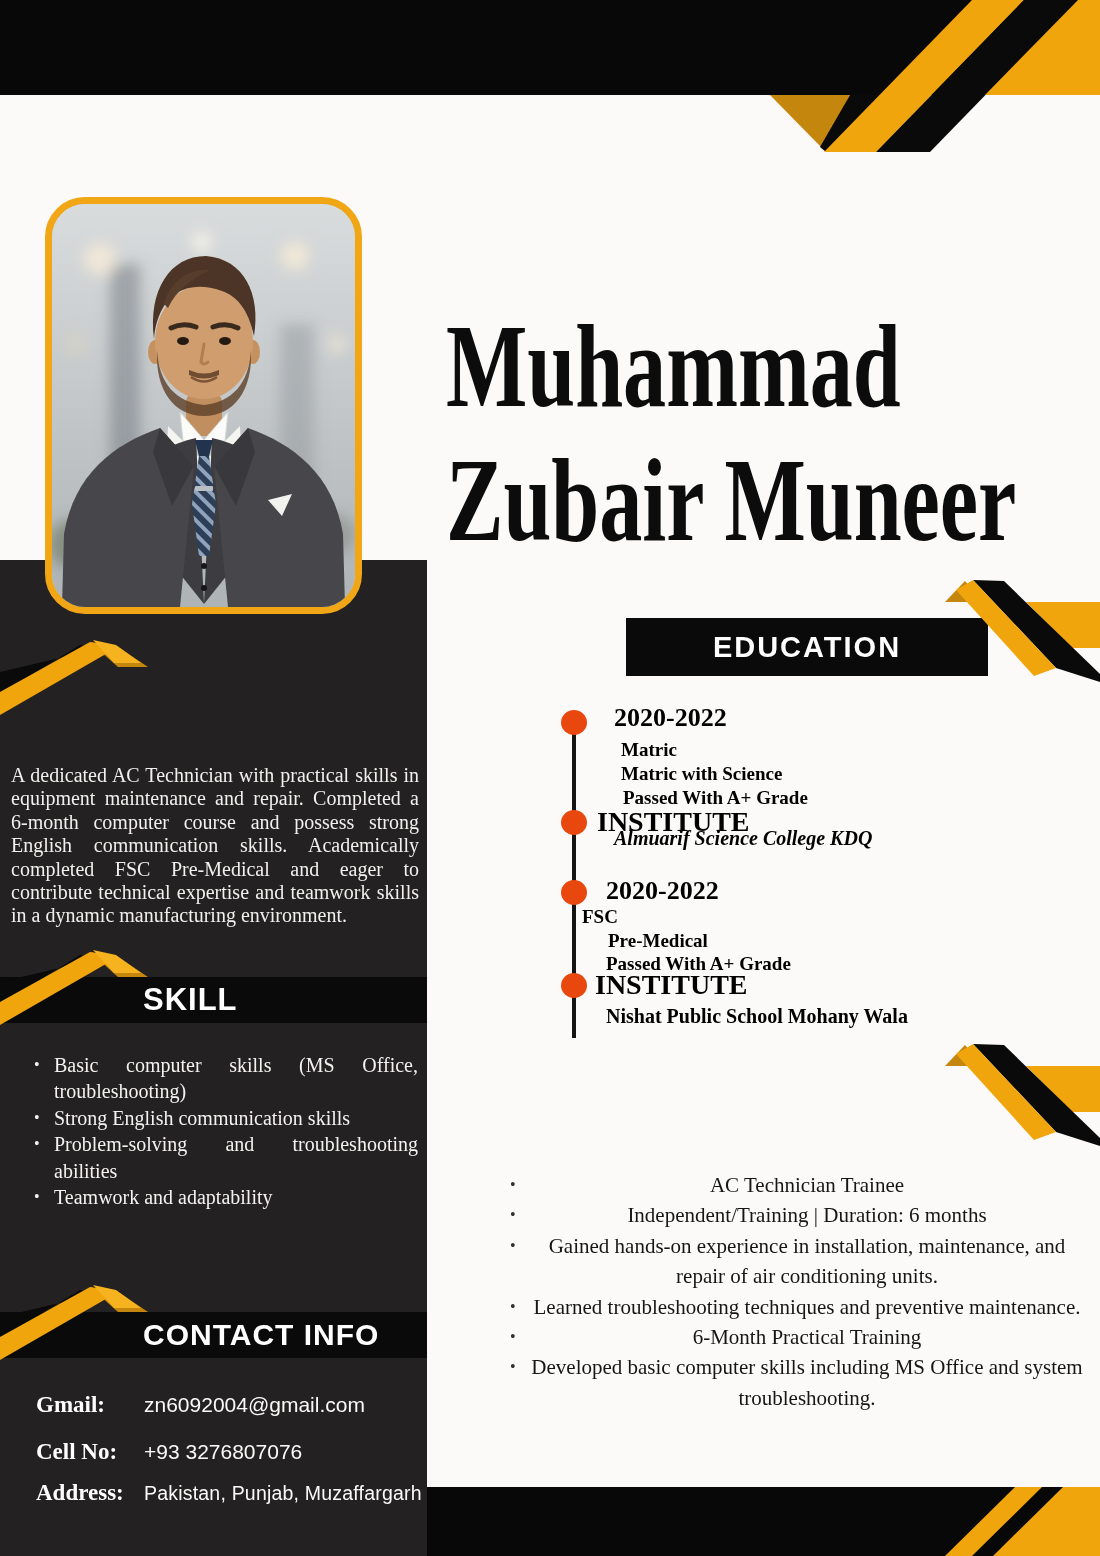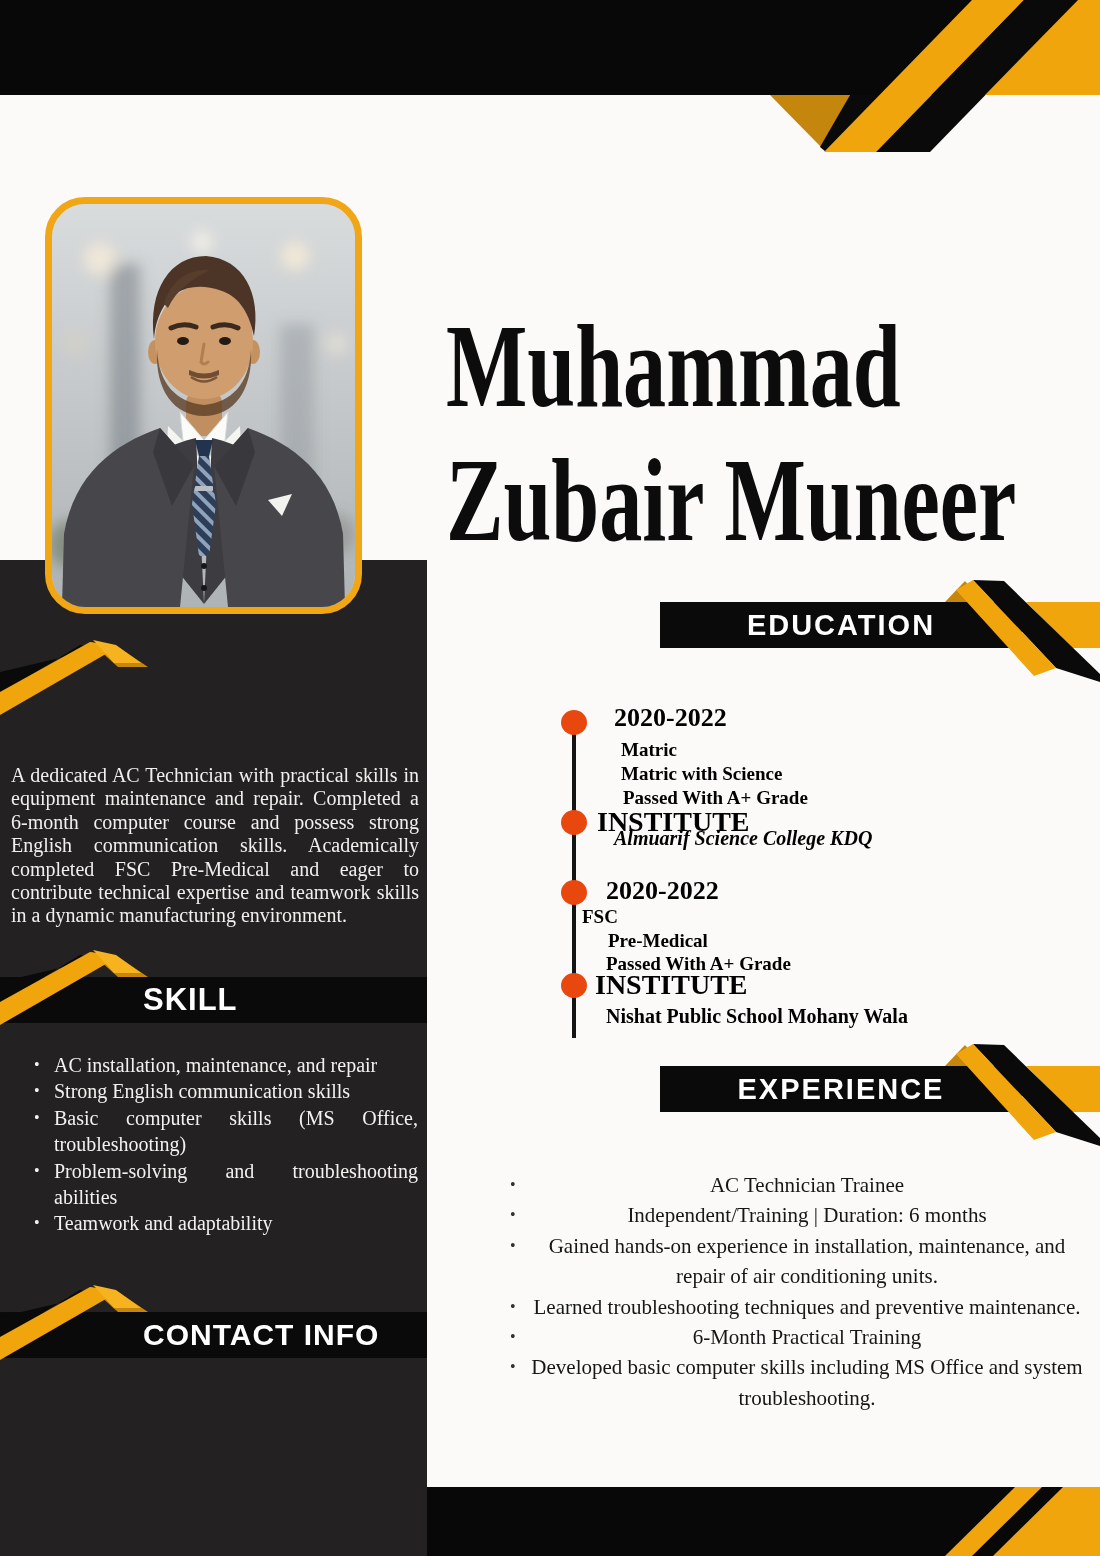--- a/index.html
+++ b/index.html
@@ -19,21 +19,21 @@
     border:7px solid #F1A616;border-radius:40px;overflow:hidden;background:#c7cbcd;}
 
   
   .name{position:absolute;left:446px;top:300px;font-weight:bold;font-size:118px;line-height:134px;
     color:#0C0C0C;transform:scaleX(0.73);transform-origin:left top;white-space:nowrap;}
 
   
   .banner{position:absolute;background:#0A0A0A;display:flex;align-items:center;color:#fff;
     font-family:"Liberation Sans",sans-serif;font-weight:bold;box-sizing:border-box;}
   .banner.left{left:0;width:427px;padding-left:143px;font-size:31px;letter-spacing:1px;}
-  .banner.right{left:660px;width:362px;height:46px;font-size:29px;letter-spacing:2px;justify-content:center;}
+  .banner.right{left:626px;width:362px;height:58px;font-size:29px;letter-spacing:2px;justify-content:center;margin-top:16px;}
   #banner-about{top:667px;height:48px;}
   #banner-skill{top:977px;height:46px;}
   #banner-contact{top:1312px;height:46px;font-size:30px;}
   #banner-education{top:602px;}
   #banner-experience{top:1066px;}
 
   
   .about-text{position:absolute;left:11px;top:764px;width:408px;font-size:20px;line-height:23.4px;
     text-align:justify;color:#F2F0EE;}
   .skill-list{position:absolute;left:28px;top:1052px;width:390px;color:#F4F2F0;font-size:20px;
@@ -183,23 +183,20 @@
   <div class="edu edu-inst-label" style="left:597px;top:806px;">INSTITUTE</div>
   <div class="edu edu-inst" style="left:614px;top:827px;font-style:italic;">Almuarif Science College KDQ</div>
 
   <div class="edu edu-period" style="left:606px;top:876px;">2020-2022</div>
   <div class="edu edu-detail" style="left:582px;top:906px;">FSC</div>
   <div class="edu edu-detail" style="left:608px;top:930px;">Pre-Medical</div>
   <div class="edu edu-detail" style="left:606px;top:953px;">Passed With A+ Grade</div>
   <div class="edu edu-inst-label" style="left:595px;top:969px;">INSTITUTE</div>
   <div class="edu edu-inst" style="left:606px;top:1005px;">Nishat Public School Mohany Wala</div>
 
-  <div class="banner right" id="banner-experience">
-    <span>EXPERIENCE</span>
-  </div>
   <svg class="decor" style="left:940px;top:1038px;" width="160" height="108" viewBox="0 0 160 108">
       <use href="#ribbon-right"></use>
     </svg>
 
   <ul class="exp-list">
     <li>AC Technician Trainee</li>
     <li>Independent/Training | Duration: 6 months</li>
     <li>Gained hands-on experience in installation, maintenance, and repair of air conditioning units.</li>
     <li>Learned troubleshooting techniques and preventive maintenance.</li>
     <li>6-Month Practical Training</li>
@@ -211,33 +208,46 @@
     </svg>
   <div class="about-text">A dedicated AC Technician with practical skills in equipment maintenance and repair. Completed a 6-month computer course and possess strong English communication skills. Academically completed FSC Pre-Medical and eager to contribute technical expertise and teamwork skills in a dynamic manufacturing environment.</div>
 
   <div class="banner left" id="banner-skill">
     <span>SKILL</span>
   </div>
   <svg class="decor" style="left:0;top:940px;" width="170" height="85" viewBox="0 0 170 85">
       <use href="#ribbon-left"></use>
     </svg>
   <ul class="skill-list">
-    <li>AC installation, maintenance, and repair</li>
+    <li>Basic computer skills (MS Office, troubleshooting)</li>
     <li>Strong English communication skills</li>
-    <li>Basic computer skills (MS Office, troubleshooting)</li>
     <li>Problem-solving and troubleshooting abilities</li>
     <li>Teamwork and adaptability</li>
   </ul>
 
   <div class="banner left" id="banner-contact">
     <span>CONTACT INFO</span>
   </div>
   <svg class="decor" style="left:0;top:1275px;" width="170" height="85" viewBox="0 0 170 85">
       <use href="#ribbon-left"></use>
     </svg>
+  <div class="contact-rows">
+    <div class="contact-row">
+      <span class="contact-label">Gmail:</span>
+      <span class="contact-value">zn6092004@gmail.com</span>
+    </div>
+    <div class="contact-row">
+      <span class="contact-label">Cell No:</span>
+      <span class="contact-value">+93 3276807076</span>
+    </div>
+    <div class="contact-row">
+      <span class="contact-label">Address:</span>
+      <span class="contact-value">Pakistan, Punjab, Muzaffargarh</span>
+    </div>
+  </div>
 
   <div class="bottombar"></div>
   <svg class="decor" style="left:900px;top:1487px;" width="200" height="69" viewBox="0 0 200 69">
     <polygon class="f-y" points="45,69 115,0 142,0 72,69"></polygon>
     <polygon class="f-y" points="163,0 200,0 200,69 93,69"></polygon>
   </svg>
 
 </div>
 
 </body></html>

